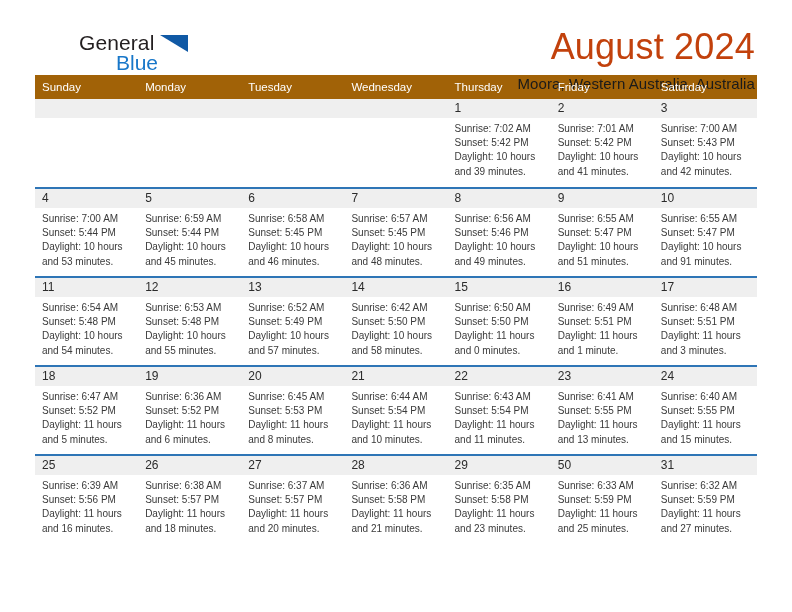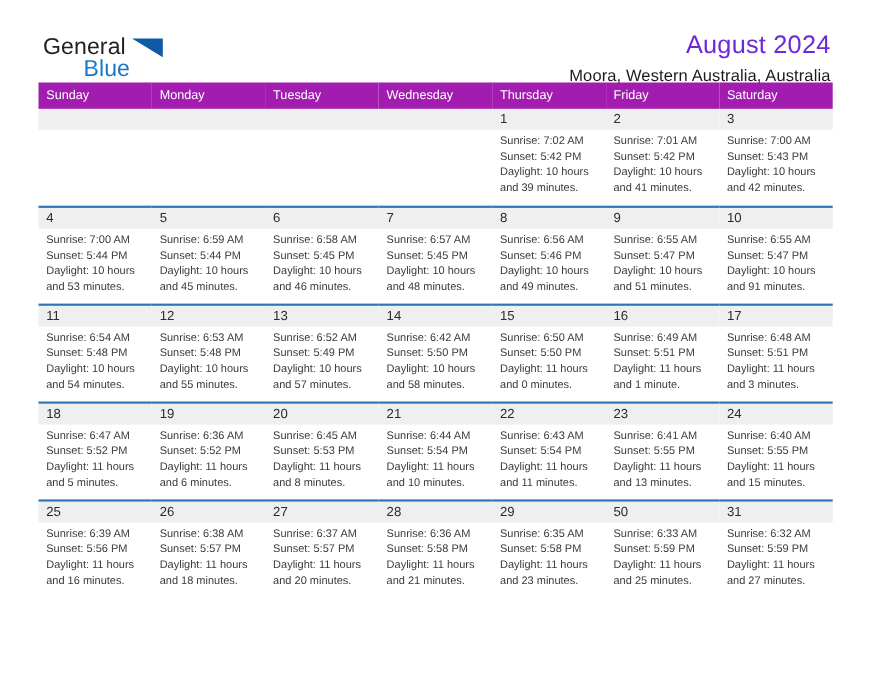--- a/index.html
+++ b/index.html
@@ -29,20 +29,21 @@
     justify-content: space-between;
     padding-top: 28px;
     height: 72px;
     box-sizing: border-box;
   }
   .brand {
     position: relative;
     width: 150px;
     height: 52px;
     padding-left: 4px;
+    margin-left: 40px;
   }
   .brand-general {
     font-size: 21px;
     letter-spacing: 0.1px;
     color: #231f20;
     line-height: 1;
     position: absolute;
     top: 4px;
     left: 4px;
   }
@@ -62,42 +63,42 @@
     height: 0;
     border-top: 17px solid #1059a5;
     border-left: 28px solid transparent;
   }
 
   .title-block {
     text-align: right;
     padding-right: 2px;
   }
   .cal-title {
-    font-size: 23px;
+    font-size: 36px;
     font-weight: normal;
-    color: #6d28d9;
+    color: #c2410c;
     line-height: 1.05;
     letter-spacing: 0.2px;
   }
   .cal-subtitle {
     font-size: 15px;
     color: #1a1a1a;
     margin-top: 9px;
     letter-spacing: 0.1px;
   }
 
   
   .calendar {
     width: 722px;
     border-collapse: collapse;
     table-layout: fixed;
     margin-top: 3px;
   }
   .calendar th {
-    background: #a21caf;
+    background: #a16207;
     color: #ffffff;
     font-size: 11.5px;
     font-weight: normal;
     text-align: left;
     padding: 6px 0 6px 7px;
     height: 21px;
     box-sizing: border-box;
   }
   .calendar td {
     vertical-align: top;

